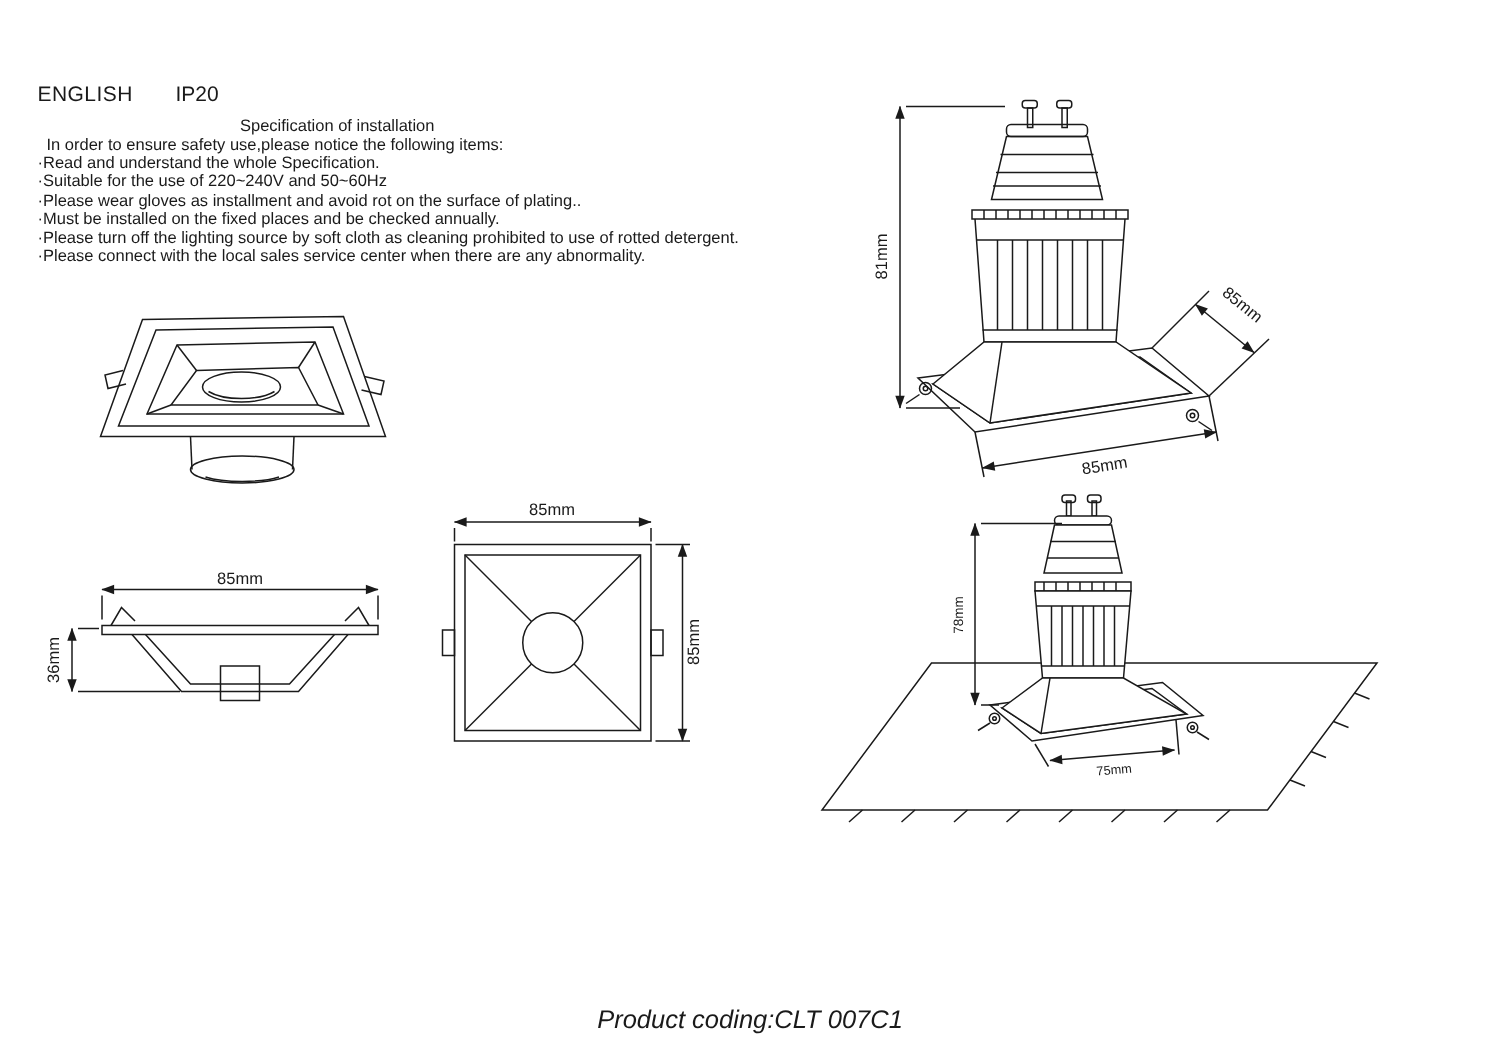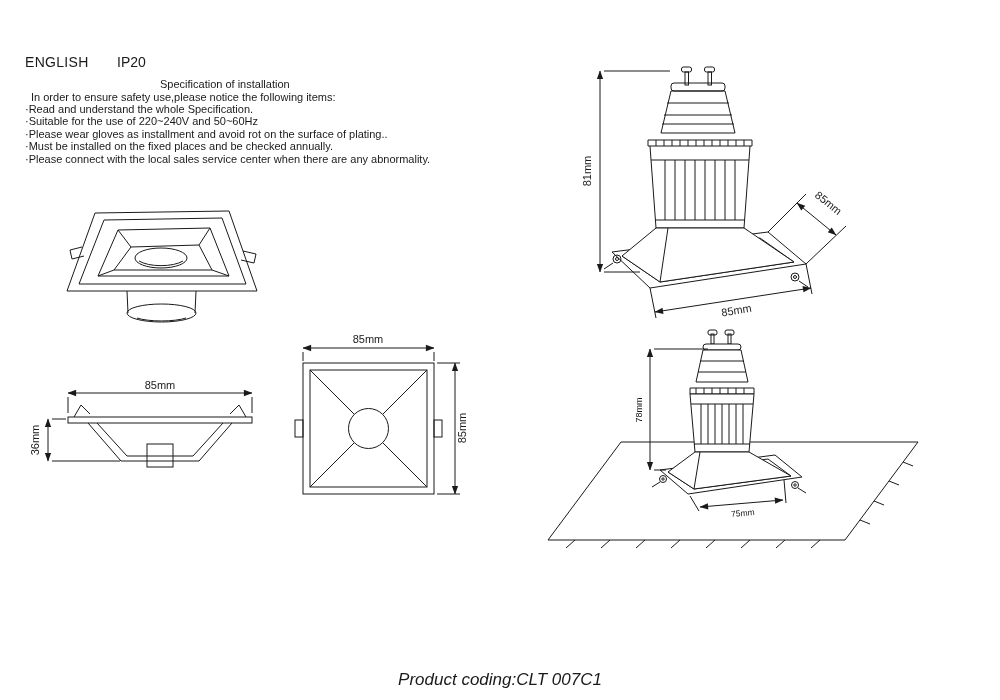--- a/index.html
+++ b/index.html
@@ -25,20 +25,21 @@
 <div class="abs lang">ENGLISH</div>
 <div class="abs ip">IP20</div>
 <div class="abs spec-title">Specification of installation</div>
 <div class="abs spec-intro">In order to ensure safety use,please notice the following items:</div>
 
 <div class="abs spec-items">
   <div>·Read and understand the whole Specification.</div>
   <div>·Suitable for the use of 220~240V and 50~60Hz</div>
   <div>·Please wear gloves as installment and avoid rot on the surface of plating..</div>
   <div>·Must be installed on the fixed places and be checked annually.</div>
+  <div>·Please turn off the lighting source by soft cloth as cleaning prohibited to use of rotted detergent.</div>
   <div>·Please connect with the local sales service center when there are any abnormality.</div>
 </div>
 
 <svg class="drawings" width="1000" height="700" viewBox="0 0 1000 700">
   <defs>
     <marker id="ae" viewBox="0 0 10 8" refX="9.5" refY="4" markerWidth="9" markerHeight="7.2" orient="auto-start-reverse">
       <path d="M0.5,0.5 L10,4 L0.5,7.5 Z" fill="#1a1a1a"></path>
     </marker>
   </defs>
 

